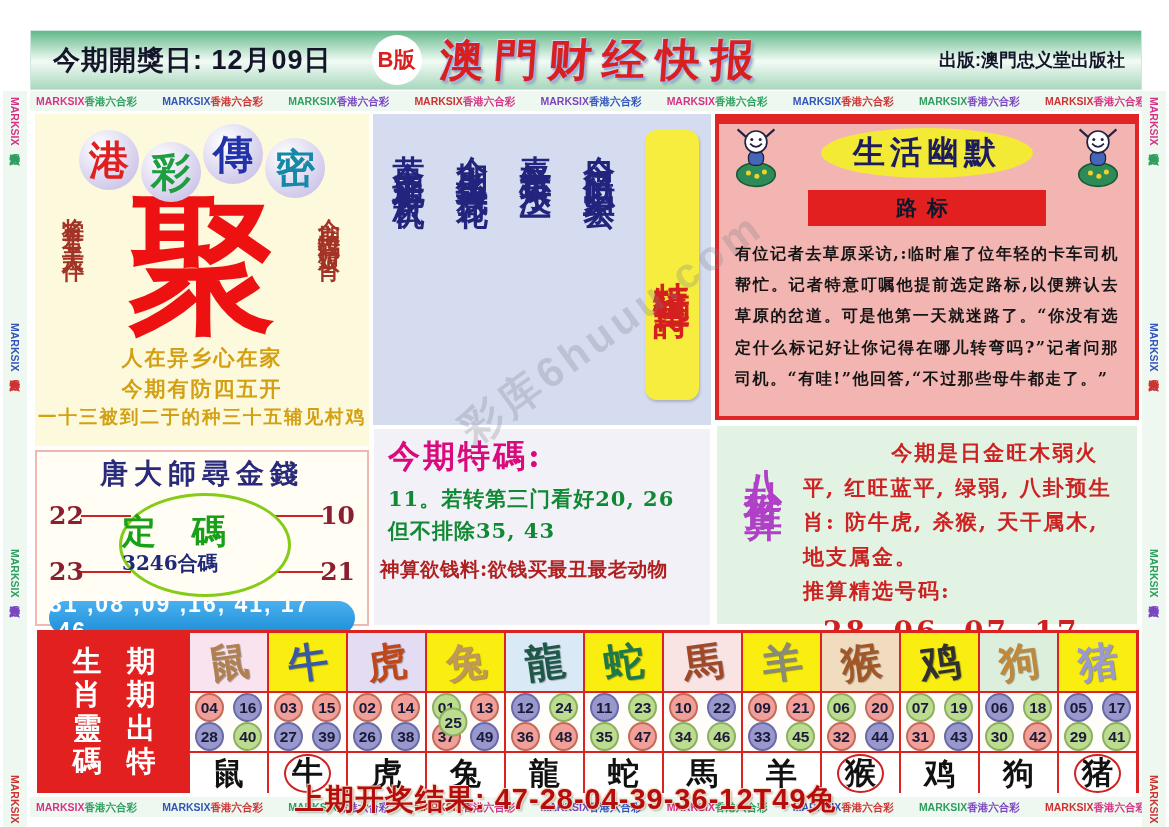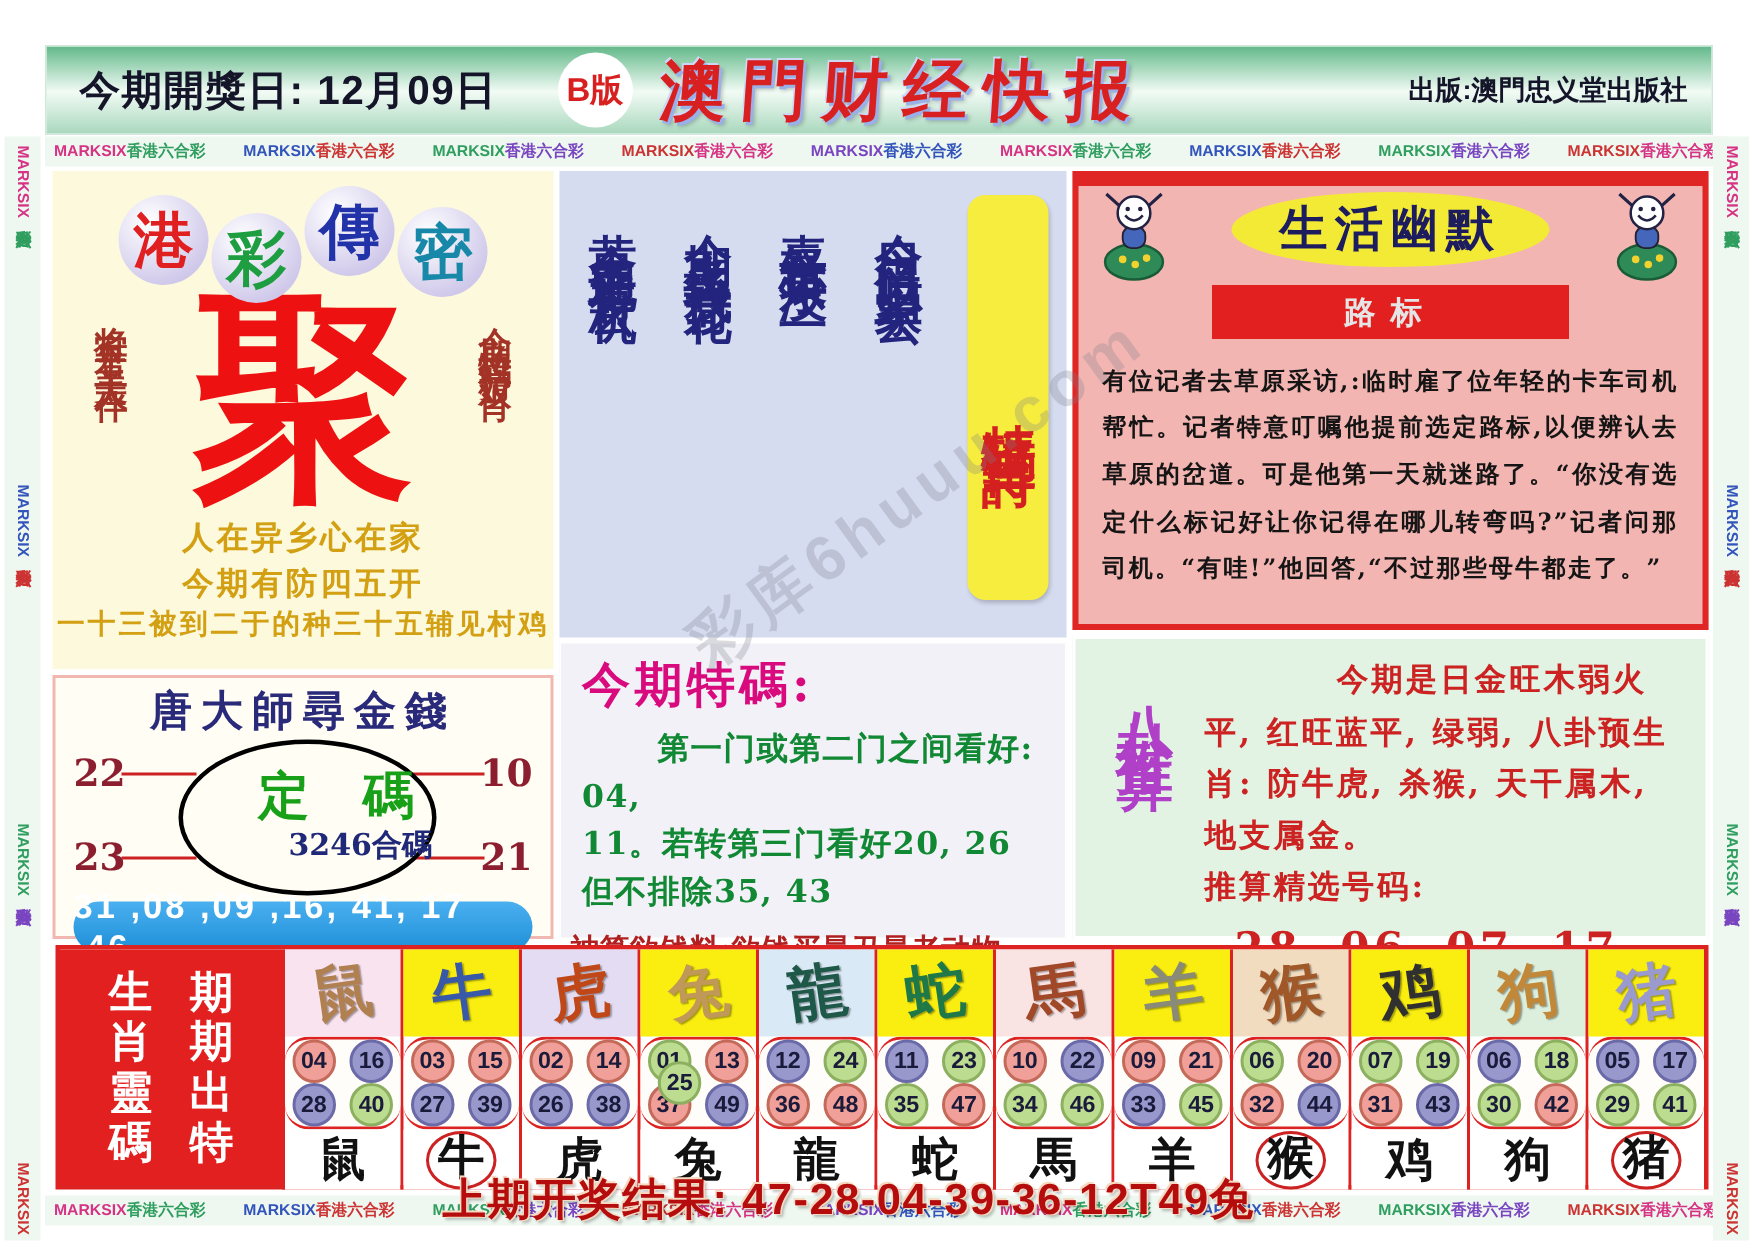--- a/index.html
+++ b/index.html
@@ -38,22 +38,22 @@
   .side-vert{writing-mode:vertical-rl;text-orientation:upright;font-size:22px;font-weight:bold;
     color:#a33326;letter-spacing:7px;font-family:"DejaVu Serif",serif;margin-top:12px;}
   #big-char{font-family:"DejaVu Serif",serif;font-size:148px;line-height:1.05;font-weight:bold;color:#ee1111;}
   .gold-line{ text-align:center;color:#d2a012;font-weight:bold;font-family:"DejaVu Serif",serif;
     letter-spacing:2px;line-height:1.45;}
   
   #panel-tang{left:35px;top:450px;width:334px;height:176px;background:#fffdf4;border:2px solid #f0b8b0;box-sizing:border-box;}
   #tang-title{text-align:center;font-family:"DejaVu Serif",serif;font-size:28px;font-weight:bold;
     color:#2a2a7a;letter-spacing:6px;margin-top:3px;}
   #tang-diagram{position:relative;height:100px;margin-top:0;}
-  #tang-ellipse{position:absolute;left:82px;top:0px;width:166px;height:98px;border:3px solid #000000;border-radius:50%;
-    display:flex;flex-direction:column;align-items:flex-end;justify-content:center;background:#fffdf4;z-index:2;}
+  #tang-ellipse{position:absolute;left:82px;top:0px;width:166px;height:98px;border:3px solid #84cc16;border-radius:50%;
+    display:flex;flex-direction:column;align-items:flex-start;justify-content:center;background:#fffdf4;z-index:2;}
   #tang-main{color:#18a018;font-size:34px;font-weight:bold;font-family:"DejaVu Serif",serif;letter-spacing:12px;line-height:1;}
   #tang-sub{color:#202878;font-size:20px;font-weight:bold;font-family:"DejaVu Serif",serif;margin-top:2px;}
   .corner-num{position:absolute;font-size:25px;font-weight:bold;color:#8c1f2f;font-family:"DejaVu Serif",serif;z-index:3;}
   .tline{position:absolute;height:2px;background:#cc2222;z-index:1;}
   #tang-pill{margin:8px 12px 0;height:34px;border-radius:17px;background:linear-gradient(180deg,#4ab0f0,#1d8ed6);
     display:flex;align-items:center;justify-content:center;color:#ffffff;font-size:23px;font-weight:bold;letter-spacing:2px;}
   
   #panel-poem{left:373px;top:114px;width:338px;height:311px;background:#d6dcf0;
     display:flex;flex-direction:row;justify-content:space-between;padding:16px 12px 0 14px;box-sizing:border-box;}
   .poem-col{writing-mode:vertical-rl;text-orientation:upright;font-family:"DejaVu Serif",serif;
@@ -74,21 +74,21 @@
   
   #panel-humor{left:715px;top:114px;width:424px;height:306px;background:#f3b5b2;
     border:4px solid #e02525;border-top:10px solid #e02525;box-sizing:border-box;}
   #humor-head{position:relative;height:58px;padding-left:44px;}
   #humor-title{position:absolute;left:50%;top:4px;transform:translateX(-50%);width:212px;height:50px;
     background:#f2ea35;border-radius:50%;display:flex;align-items:center;justify-content:center;
     font-family:"DejaVu Serif",serif;font-size:32px;font-weight:bold;color:#1c1c5e;letter-spacing:5px;}
   .mascot{position:absolute;top:2px;}
   #mascot-left{left:10px;} #mascot-right{right:10px;}
   #humor-bar{width:238px;height:36px;background:#e32020;margin:8px auto 0;display:flex;align-items:center;justify-content:center;
-    color:#e5e5e5;font-size:21px;font-weight:bold;letter-spacing:10px;}
+    color:#0f172a;font-size:21px;font-weight:bold;letter-spacing:10px;}
   #humor-body{margin-top:12px;padding:0 16px;font-family:"DejaVu Serif",serif;font-size:16px;font-weight:bold;
     color:#151515;line-height:1.95;letter-spacing:1.5px;text-align:justify;}
   
   #panel-bagua{left:715px;top:424px;width:424px;height:202px;background:#e2f3e4;border:2px solid #ffffff;box-sizing:border-box;}
   #bagua-title{position:absolute;left:20px;top:14px;writing-mode:vertical-rl;text-orientation:upright;
     font-size:38px;font-weight:bold;color:#b040c8;letter-spacing:11px;font-family:"DejaVu Serif",serif;}
   #bagua-textwrap{margin-left:86px;padding:10px 12px 0 0;}
   #bagua-body{font-family:"DejaVu Serif",serif;font-size:21px;font-weight:bold;color:#cc2222;
     line-height:1.65;letter-spacing:2px;text-indent:4.2em;}
   #bagua-body2{font-family:"DejaVu Serif",serif;font-size:21px;font-weight:bold;color:#cc2222;letter-spacing:2px;margin-top:2px;}
@@ -100,21 +100,21 @@
   #z-leftblock{width:148px;flex:0 0 auto;background:#e32020;display:flex;flex-direction:column;
     justify-content:center;gap:2px;}
   .zlb-row{display:flex;justify-content:space-around;padding:0 20px;}
   .zlb-row span{color:#ffffff;font-size:29px;font-weight:bold;font-family:"DejaVu Serif",serif;line-height:1.08;}
   #z-cols{flex:1;display:grid;grid-template-columns:repeat(12,1fr);}
   .z-col{border-left:2px solid #dd2222;display:flex;flex-direction:column;min-width:0;}
   .z-img{flex:0 0 58px;display:flex;align-items:center;justify-content:center;overflow:hidden;}
   .z-glyph{font-family:"DejaVu Serif",serif;font-size:40px;font-weight:bold;transform:rotate(-8deg);
     text-shadow:1px 1px 1px rgba(0,0,0,.35);line-height:1;}
   .z-nums{flex:1;position:relative;display:grid;grid-template-columns:1fr 1fr;align-content:space-evenly;
-    justify-items:center;border-top:2px solid #dd2222;border-bottom:2px solid #dd2222;background:#fffdfa;border-radius:16px;}
+    justify-items:center;border-top:2px solid #dd2222;border-bottom:2px solid #dd2222;background:#fffdfa;}
   .ball{width:29px;height:29px;border-radius:50%;display:flex;align-items:center;justify-content:center;
     font-size:15.5px;font-weight:bold;color:#1a1a3a;box-sizing:border-box;}
   .ball.red{background:#f0a098;border:2px solid #c46a5a;}
   .ball.blue{background:#9898cc;border:2px solid #6a6aa8;}
   .ball.green{background:#bcdc90;border:2px solid #8cb060;}
   .ball.mid{position:absolute;left:34%;top:50%;transform:translate(-50%,-50%);z-index:2;}
   .z-char{flex:0 0 40px;display:flex;align-items:center;justify-content:center;background:#ffffff;}
   .z-char span{font-family:"DejaVu Serif",serif;font-size:31px;font-weight:bold;color:#111111;line-height:1;}
   .z-char span.circ{border:2px solid #cc2222;border-radius:50%;padding:1px 6px 3px;}
   
@@ -211,21 +211,20 @@
   <div class="poem-col">今期生肖找荷花</div>
   <div class="poem-col">喜怒哀乐没一二</div>
   <div class="poem-col">今日得以归家去</div>
   <div id="poem-banner">
     <span>特碼生肖詩</span>
   </div>
 </div>
 
 <div id="panel-tema" class="abs">
   <div id="tema-title">今期特碼:</div>
-  <div class="tema-line first">第一门或第二门之间看好: 04,</div>
   <div class="tema-line">11。若转第三门看好20, 26</div>
   <div class="tema-line">但不排除35,  43</div>
   <div id="tema-bottom">神算欲钱料:欲钱买最丑最老动物</div>
 </div>
 
 <div id="panel-humor" class="abs">
   <div id="humor-head">
     <span class="mascot" id="mascot-left">
       <svg width="54" height="62" viewBox="0 0 54 74">
         <ellipse cx="27" cy="58" rx="23" ry="14" fill="#2e8b57" stroke="#1a5c38" stroke-width="2"></ellipse>

